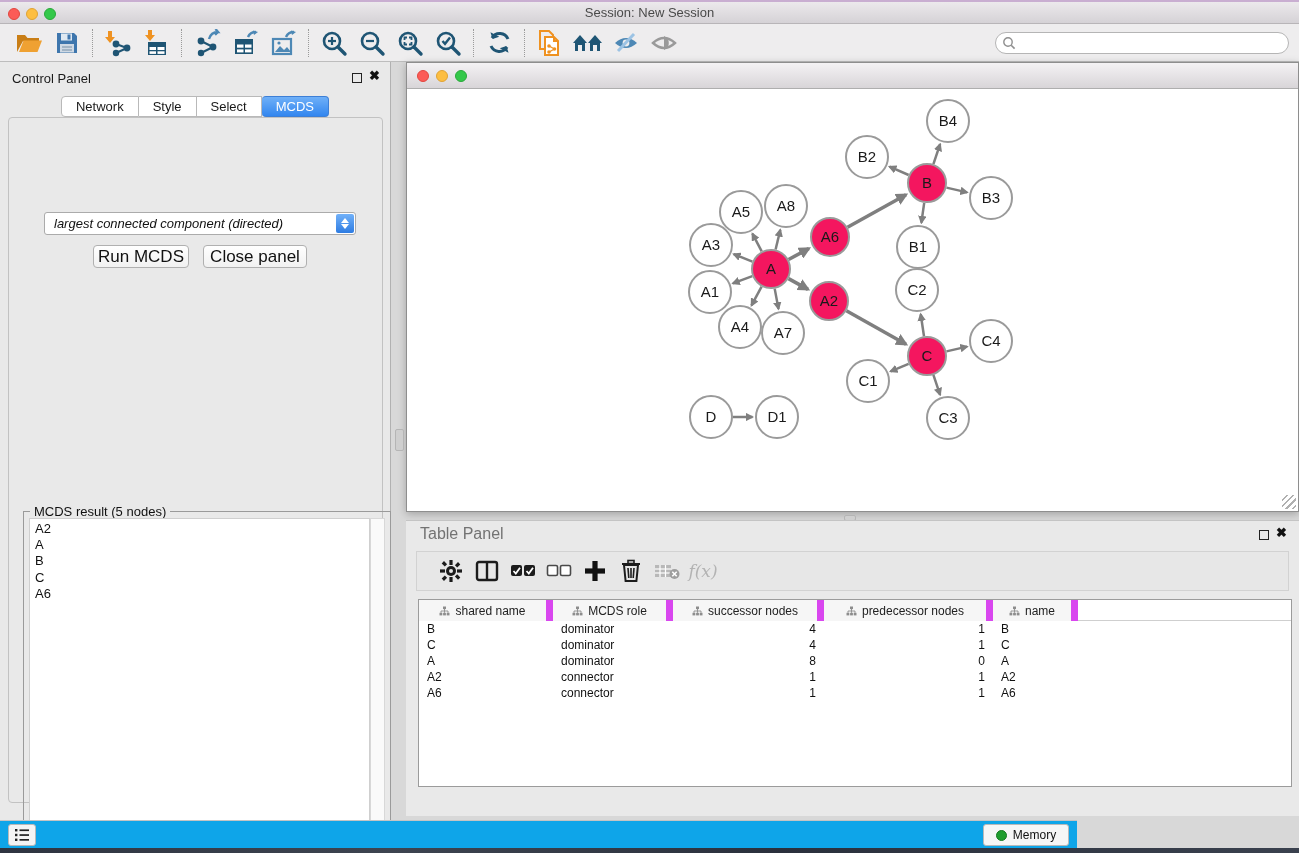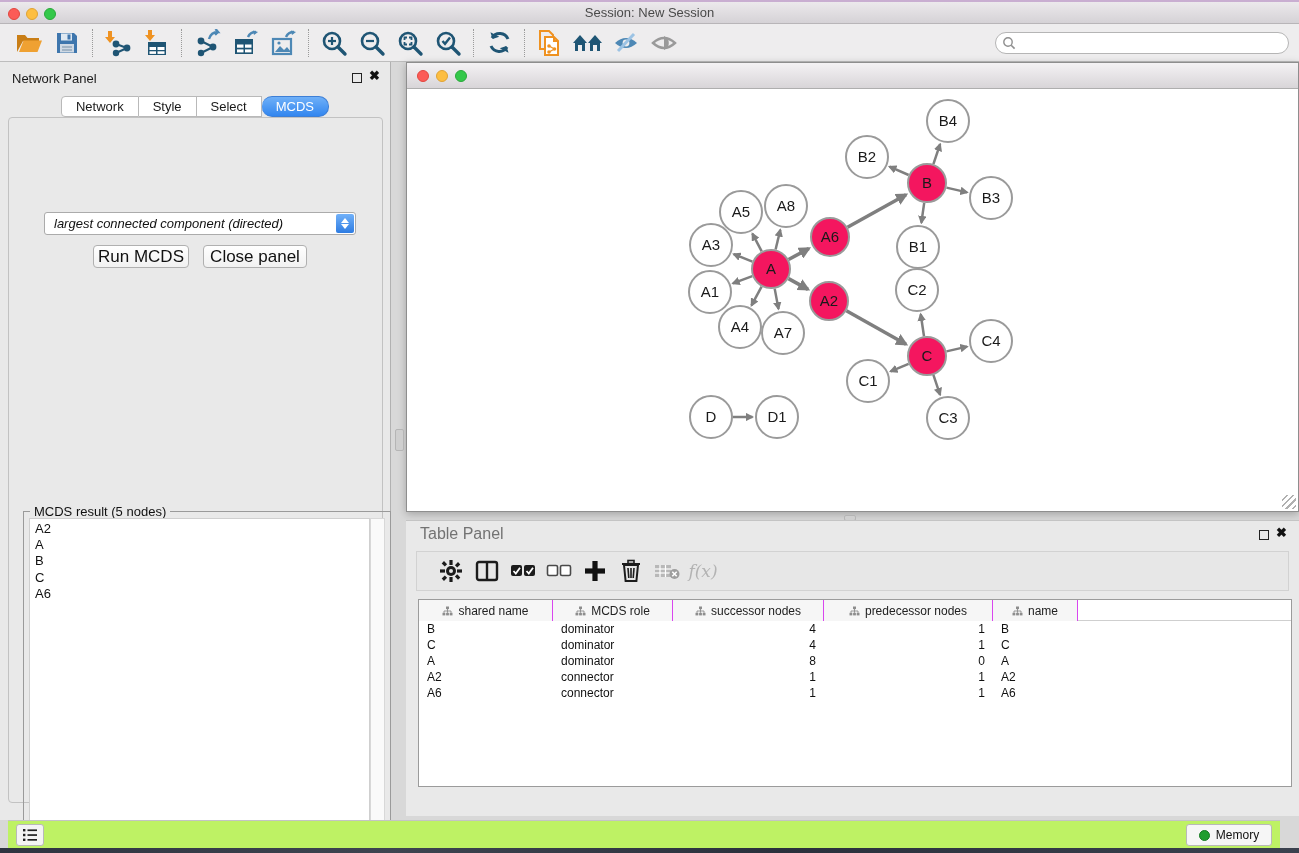--- a/index.html
+++ b/index.html
@@ -34,21 +34,21 @@
   .float-btn { position:absolute; top:11px; width:10px; height:10px; border:1.5px solid #222; background:transparent; }
   .close-btn { position:absolute; top:7px; font-size:13px; font-weight:bold; color:#111; line-height:14px; }
   #cp-float { right:28px; } #cp-close { right:10px; }
 
   .seg-bar { display:flex; justify-content:center; }
   #cp-tabs { position:absolute; left:0; top:34px; width:100%; }
   .seg-tab { height:21px; padding:0 14px; font-size:13px; line-height:20px; background:#fff; color:#1a1a1a;
     border:1px solid #b9b9b9; border-left:none; }
   .seg-tab:first-child { border-left:1px solid #b9b9b9; border-radius:4px 0 0 4px; }
   .seg-tab:last-child { border-radius:0 4px 4px 0; }
-  .seg-tab.active { background:linear-gradient(#6fb0f8,#3286ef); color:#fff; border-color:#3d7fd6; border-radius:10px;text-align:center; }
+  .seg-tab.active { background:linear-gradient(#6fb0f8,#3286ef); color:#fff; border-color:#3d7fd6; border-radius:4px;text-align:center; }
 
   #cp-box { position:absolute; left:8px; top:55px; width:375px; height:686px; border:1px solid #c2c2c2; border-radius:4px; background:#e9e9e9; }
   #opt-label { position:absolute; left:0; width:100%; top:74px; text-align:center; font-size:13px; color:#111; }
   #criterion-select { position:absolute; left:35px; top:94px; width:312px; height:23px; background:#fff;
     border:1px solid #ababab; border-radius:3px; font-size:13px;font-style:italic; }
   #criterion-text { position:absolute; left:9px; top:3px; color:#111; white-space:nowrap; }
   #criterion-stepper { position:absolute; right:1px; top:1px; bottom:1px; width:18px; border-radius:2px;
     background:linear-gradient(#71b1f9,#2e7ce2); }
   .step-up, .step-dn { position:absolute; left:5px; width:0; height:0; border-left:4px solid transparent; border-right:4px solid transparent; }
   .step-up { top:4px; border-bottom:5px solid #fff; }
@@ -86,29 +86,29 @@
   #table-panel { position:absolute; left:406px; top:458px; width:893px; height:296px; background:#e9e9e9; border-top:1px solid #c4c4c4; }
   #tp-title { position:absolute; left:14px; top:4px; font-size:16px; color:#737373; }
   #tp-float { right:30px; } #tp-close { right:12px; }
   #tp-toolbar { position:absolute; left:10px; top:30px; width:873px; height:40px; background:#e7e7e7;
     border:1px solid #d2d2d2; display:flex; align-items:center; padding-left:16px; }
   .tp-btn { width:36px; height:32px; display:flex; align-items:center; justify-content:center; }
   .fx-label { font-family:"DejaVu Serif", serif; font-style:italic; font-size:17px; color:#b3b3b3; }
 
   #node-table { position:absolute; left:12px; top:78px; width:874px; height:188px; background:#fff; border:1px solid #9b9b9b; overflow:hidden; }
   #nt-header { display:flex; height:21px; border-bottom:1px solid #cfcfcf; }
-  .nt-hcell { height:21px; background:#f6f6f6; border-right:1px solid #d946ef; display:flex; align-items:center; justify-content:center;
+  .nt-hcell { height:21px; background:#f6f6f6; border-right:7px solid #d946ef; display:flex; align-items:center; justify-content:center;
     font-size:12px; color:#222; gap:5px; }
   .nt-row { display:flex; height:16px; }
   .nt-cell { font-size:12px; color:#111; line-height:16px; padding:0 8px; white-space:nowrap; }
 
   #tp-tabs { position:absolute; left:0; bottom:9px; width:100%; }
 
   
-  #status-bar { position:absolute; left:8px; top:820px; width:1272px; height:28px; background:#bef264; border-top:1px solid #c4c4c4; }
+  #status-bar { position:absolute; left:0; top:820px; width:1077px; height:28px; background:#0ea5e9; border-top:1px solid #c4c4c4; }
   #list-btn { position:absolute; left:8px; top:3px; width:28px; height:22px; background:#f4f4f4; border:1px solid #b9b9b9; border-radius:3px;
     display:flex; align-items:center; justify-content:center; }
   #memory-btn { position:absolute; right:8px; top:3px; width:86px; height:22px; background:#f6f6f6; border:1px solid #b9b9b9; border-radius:3px;
     display:flex; align-items:center; justify-content:center; gap:6px; font-size:12px; color:#111; }
   #memory-dot { width:11px; height:11px; border-radius:50%; background:#1f9d2e; border:1px solid #157a21; }
   #desktop-edge { position:absolute; left:0; top:848px; width:1299px; height:5px;
     background:linear-gradient(90deg,#2e3440,#3d4450 30%,#2a303c 60%,#3a414e); }
 </style>
 </head>
 <body>
@@ -270,21 +270,21 @@
   <svg id="search-icon" width="14" height="14" viewBox="0 0 14 14">
     <circle cx="6" cy="6" r="4.2" fill="none" stroke="#8f8f8f" stroke-width="1.4"></circle>
     <line x1="9.2" y1="9.2" x2="12.6" y2="12.6" stroke="#8f8f8f" stroke-width="1.6"></line>
   </svg>
 </div>
 
 <div id="content">
 
   <div id="control-panel">
     <div id="cp-header">
-      <span id="cp-title">Network Panel</span>
+      <span id="cp-title">Control Panel</span>
       <span id="cp-float" class="float-btn"></span>
       <span id="cp-close" class="close-btn">✖</span>
     </div>
     <div id="cp-tabs" class="seg-bar">
         <span class="seg-tab">Network</span>
         <span class="seg-tab">Style</span>
         <span class="seg-tab">Select</span>
         <span class="seg-tab active">MCDS</span>
       </div>
     <div id="cp-box">

